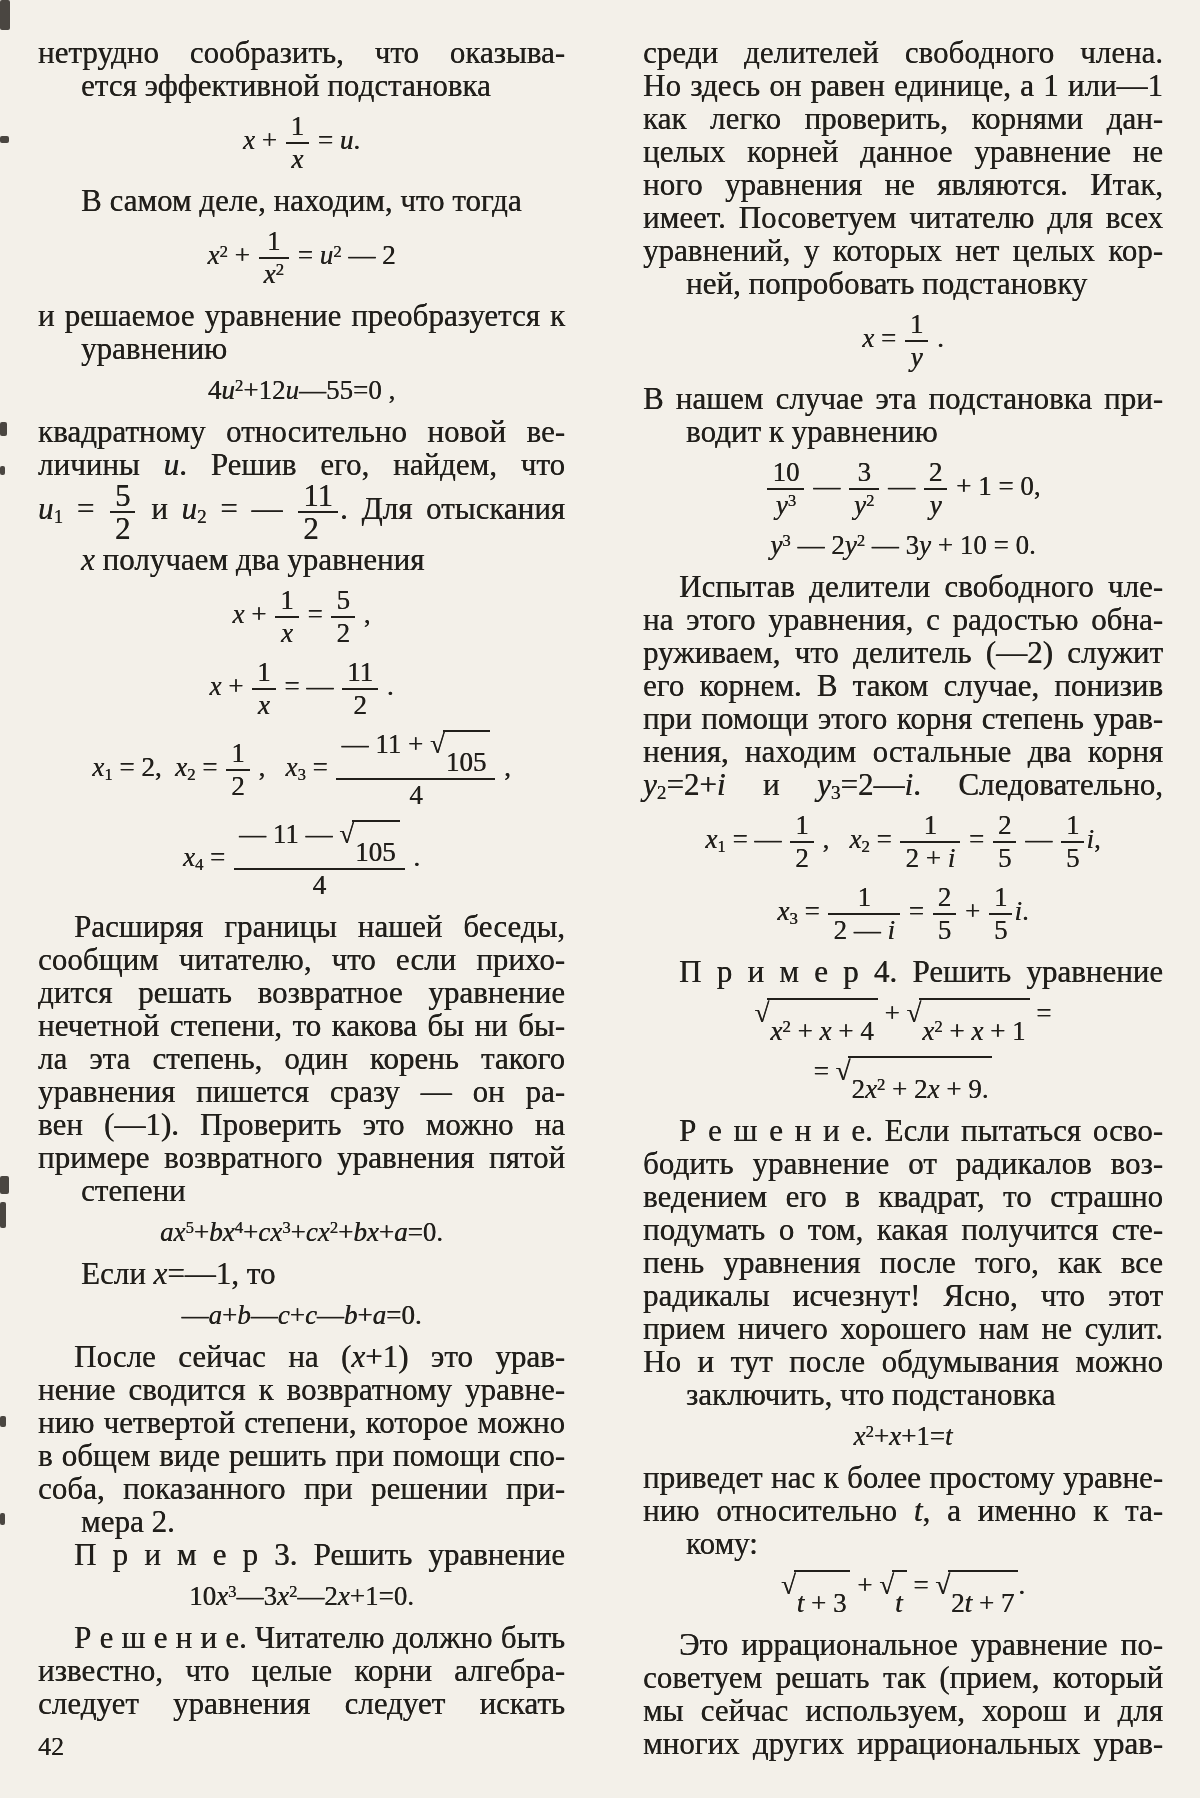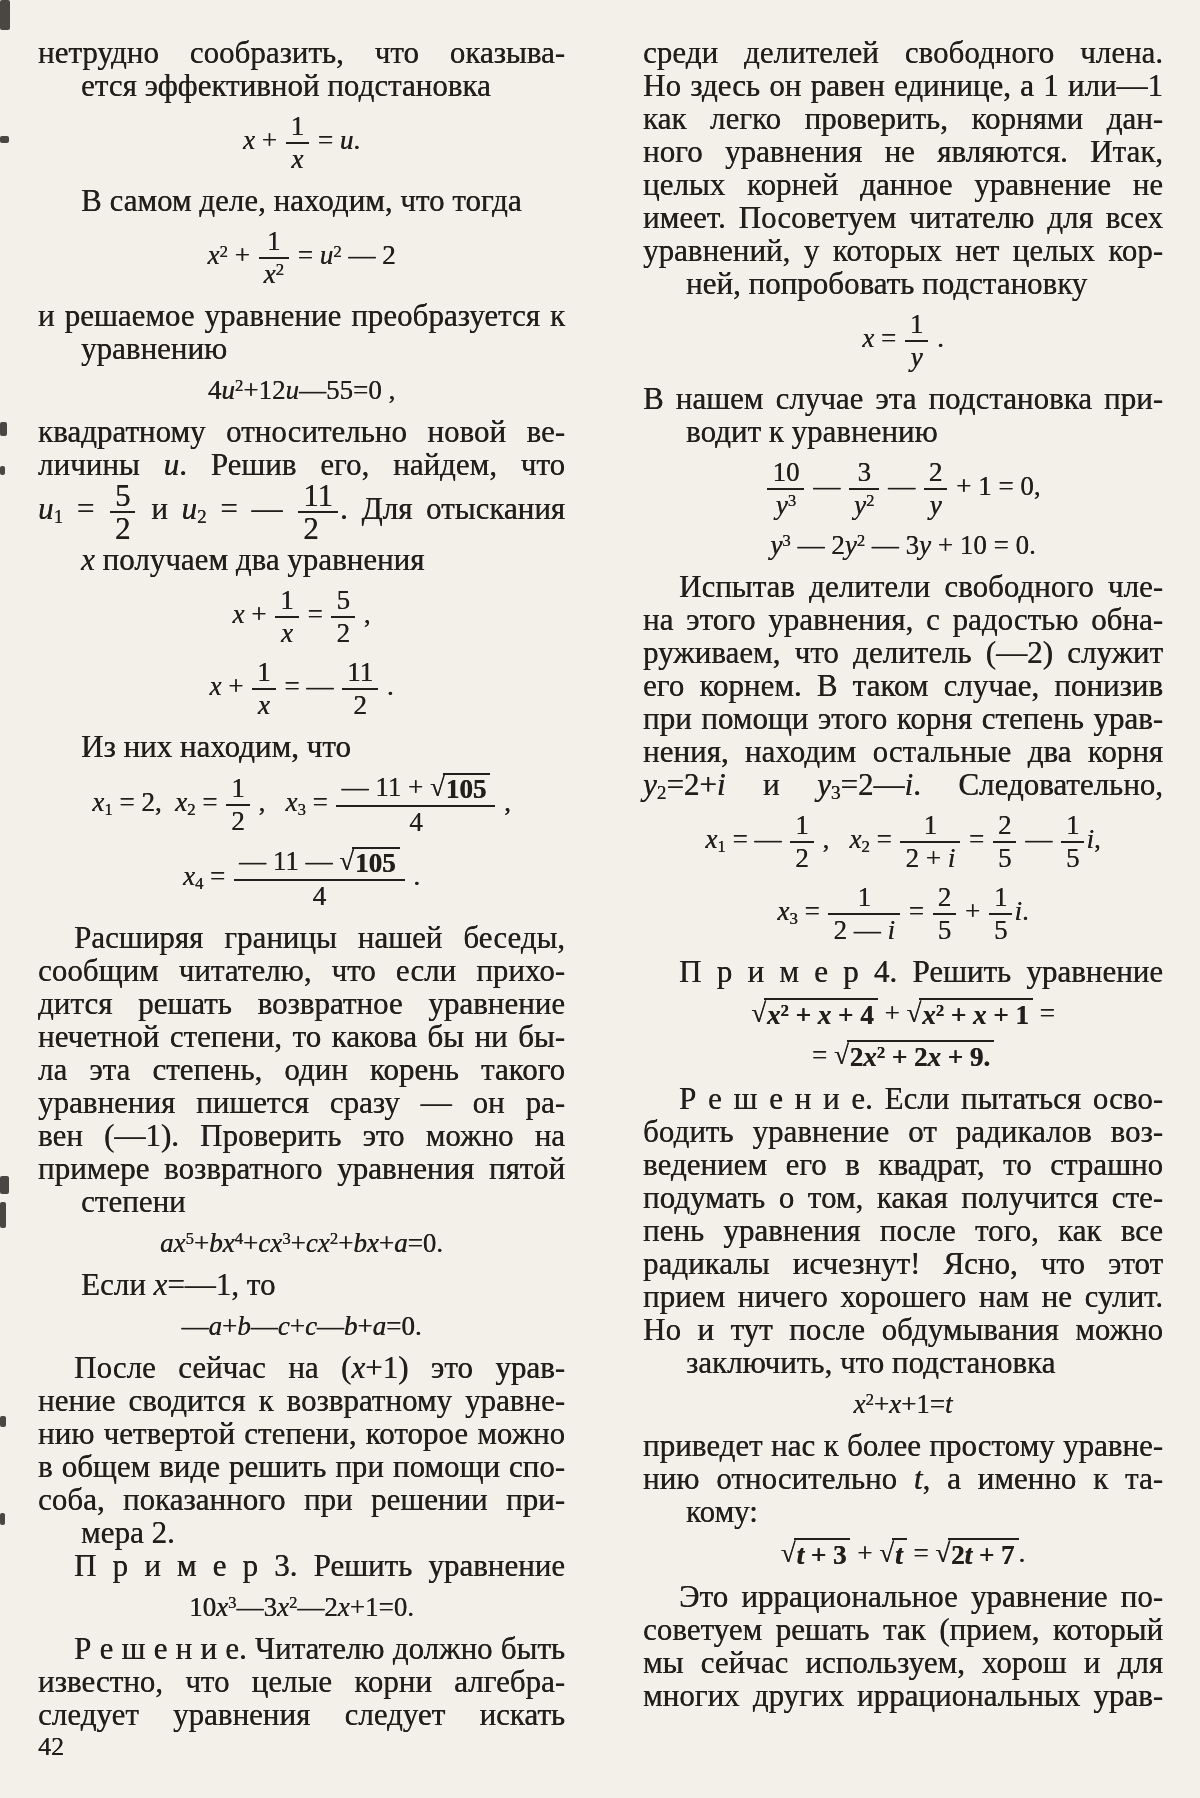--- a/index.html
+++ b/index.html
@@ -29,21 +29,21 @@
   sup{font-size:0.62em;line-height:0;vertical-align:0.45em;}
   sub{font-size:0.62em;line-height:0;vertical-align:-0.22em;}
   .frac{
     display:inline-block;vertical-align:middle;text-align:center;
     line-height:29px;margin:0 2px;
   }
   .frac>.num{display:block;padding:0 5px 1px 5px;border-bottom:2px solid currentColor;}
   .frac>.den{display:block;padding:1px 5px 0 5px;}
   .sqrt{display:inline-block;white-space:nowrap;}
   .sqrt>.sign{display:inline-block;vertical-align:top;margin-right:-2px;}
-  .sqrt>.bar{display:inline-block;vertical-align:top;border-top:2px solid currentColor;padding:0 4px 0 3px;font-weight:bold;}
+  .sqrt>.bar{display:inline-block;vertical-align:top;border-top:2px solid currentColor;padding:16px 4px 0 3px;}
   .page-number{
     position:absolute;left:38px;top:1732px;font-size:26px;
     text-shadow:0.35px 0 0 currentColor;
   }
   .art{position:absolute;background:#2b2823;opacity:.85;border-radius:2px;}
 </style>
 </head>
 <body>
 
 <div>
@@ -63,23 +63,20 @@
       </div>
       <div class="formula"><span class="rm">4</span><span class="it">u</span><sup>2</sup><span class="rm">+12</span><span class="it">u</span><span class="rm">—55=0 ,</span></div>
       <div class="para">
         <div class="tline">квадратному относительно новой ве-</div>
         <div class="tline"><span class="rm">личины </span><span class="it">u</span><span class="rm">. Решив его, найдем, что</span></div>
         <div class="tline"><span class="it">u</span><sub>1</sub><span class="rm"> = </span><span class="frac"><span class="num"><span class="rm">5</span></span><span class="den"><span class="rm">2</span></span></span><span class="rm"> и </span><span class="it">u</span><sub>2</sub><span class="rm"> = — </span><span class="frac"><span class="num"><span class="rm">11</span></span><span class="den"><span class="rm">2</span></span></span><span class="rm">. Для отыскания</span></div>
         <div class="tline last"><span class="it">x</span><span class="rm"> получаем два уравнения</span></div>
       </div>
       <div class="formula"><span class="it">x</span><span class="rm"> + </span><span class="frac"><span class="num"><span class="rm">1</span></span><span class="den"><span class="it">x</span></span></span><span class="rm"> = </span><span class="frac"><span class="num"><span class="rm">5</span></span><span class="den"><span class="rm">2</span></span></span><span class="rm"> ,</span></div>
       <div class="formula"><span class="it">x</span><span class="rm"> + </span><span class="frac"><span class="num"><span class="rm">1</span></span><span class="den"><span class="it">x</span></span></span><span class="rm"> = — </span><span class="frac"><span class="num"><span class="rm">11</span></span><span class="den"><span class="rm">2</span></span></span><span class="rm"> .</span></div>
-      <div class="para">
-        <div class="tline last">Из них находим, что</div>
-      </div>
       <div class="formula"><span class="it">x</span><sub>1</sub><span class="rm"> = 2,&nbsp;&nbsp;</span><span class="it">x</span><sub>2</sub><span class="rm"> = </span><span class="frac"><span class="num"><span class="rm">1</span></span><span class="den"><span class="rm">2</span></span></span><span class="rm"> ,&nbsp;&nbsp;&nbsp;</span><span class="it">x</span><sub>3</sub><span class="rm"> = </span><span class="frac"><span class="num"><span class="rm">— 11 + </span><span class="sqrt"><span class="sign rm">√</span><span class="bar"><span class="rm">105</span></span></span></span><span class="den"><span class="rm">4</span></span></span><span class="rm"> ,</span></div>
       <div class="formula"><span class="it">x</span><sub>4</sub><span class="rm"> = </span><span class="frac"><span class="num"><span class="rm">— 11 — </span><span class="sqrt"><span class="sign rm">√</span><span class="bar"><span class="rm">105</span></span></span></span><span class="den"><span class="rm">4</span></span></span><span class="rm"> .</span></div>
       <div class="para indent">
         <div class="tline">Расширяя  границы нашей беседы,</div>
         <div class="tline">сообщим читателю, что если прихо-</div>
         <div class="tline">дится решать возвратное уравнение</div>
         <div class="tline">нечетной степени, то какова бы ни бы-</div>
         <div class="tline">ла эта степень, один корень такого</div>
         <div class="tline">уравнения пишется сразу — он ра-</div>
         <div class="tline">вен (—1). Проверить это можно на</div>
@@ -107,22 +104,22 @@
         <div class="tline">Р е ш е н и е. Читателю должно быть</div>
         <div class="tline">известно, что целые корни алгебра-</div>
         <div class="tline">следует уравнения следует искать</div>
       </div>
     </div>
   <div class="col col-right">
       <div class="para">
         <div class="tline">среди делителей свободного члена.</div>
         <div class="tline">Но здесь он равен единице, а 1 или—1</div>
         <div class="tline">как легко проверить, корнями дан-</div>
+        <div class="tline">целых корней данное уравнение не</div>
         <div class="tline">ного уравнения не являются. Итак,</div>
-        <div class="tline">целых корней данное уравнение не</div>
         <div class="tline">имеет. Посоветуем читателю для всех</div>
         <div class="tline">уравнений, у которых нет целых кор-</div>
         <div class="tline last">ней, попробовать подстановку</div>
       </div>
       <div class="formula"><span class="it">x</span><span class="rm"> = </span><span class="frac"><span class="num"><span class="rm">1</span></span><span class="den"><span class="it">y</span></span></span><span class="rm"> .</span></div>
       <div class="para">
         <div class="tline">В нашем случае эта подстановка при-</div>
         <div class="tline last">водит к уравнению</div>
       </div>
       <div class="formula"><span class="frac"><span class="num"><span class="rm">10</span></span><span class="den"><span class="it">y</span><sup>3</sup></span></span><span class="rm"> — </span><span class="frac"><span class="num"><span class="rm">3</span></span><span class="den"><span class="it">y</span><sup>2</sup></span></span><span class="rm"> — </span><span class="frac"><span class="num"><span class="rm">2</span></span><span class="den"><span class="it">y</span></span></span><span class="rm"> + 1 = 0,</span></div>

